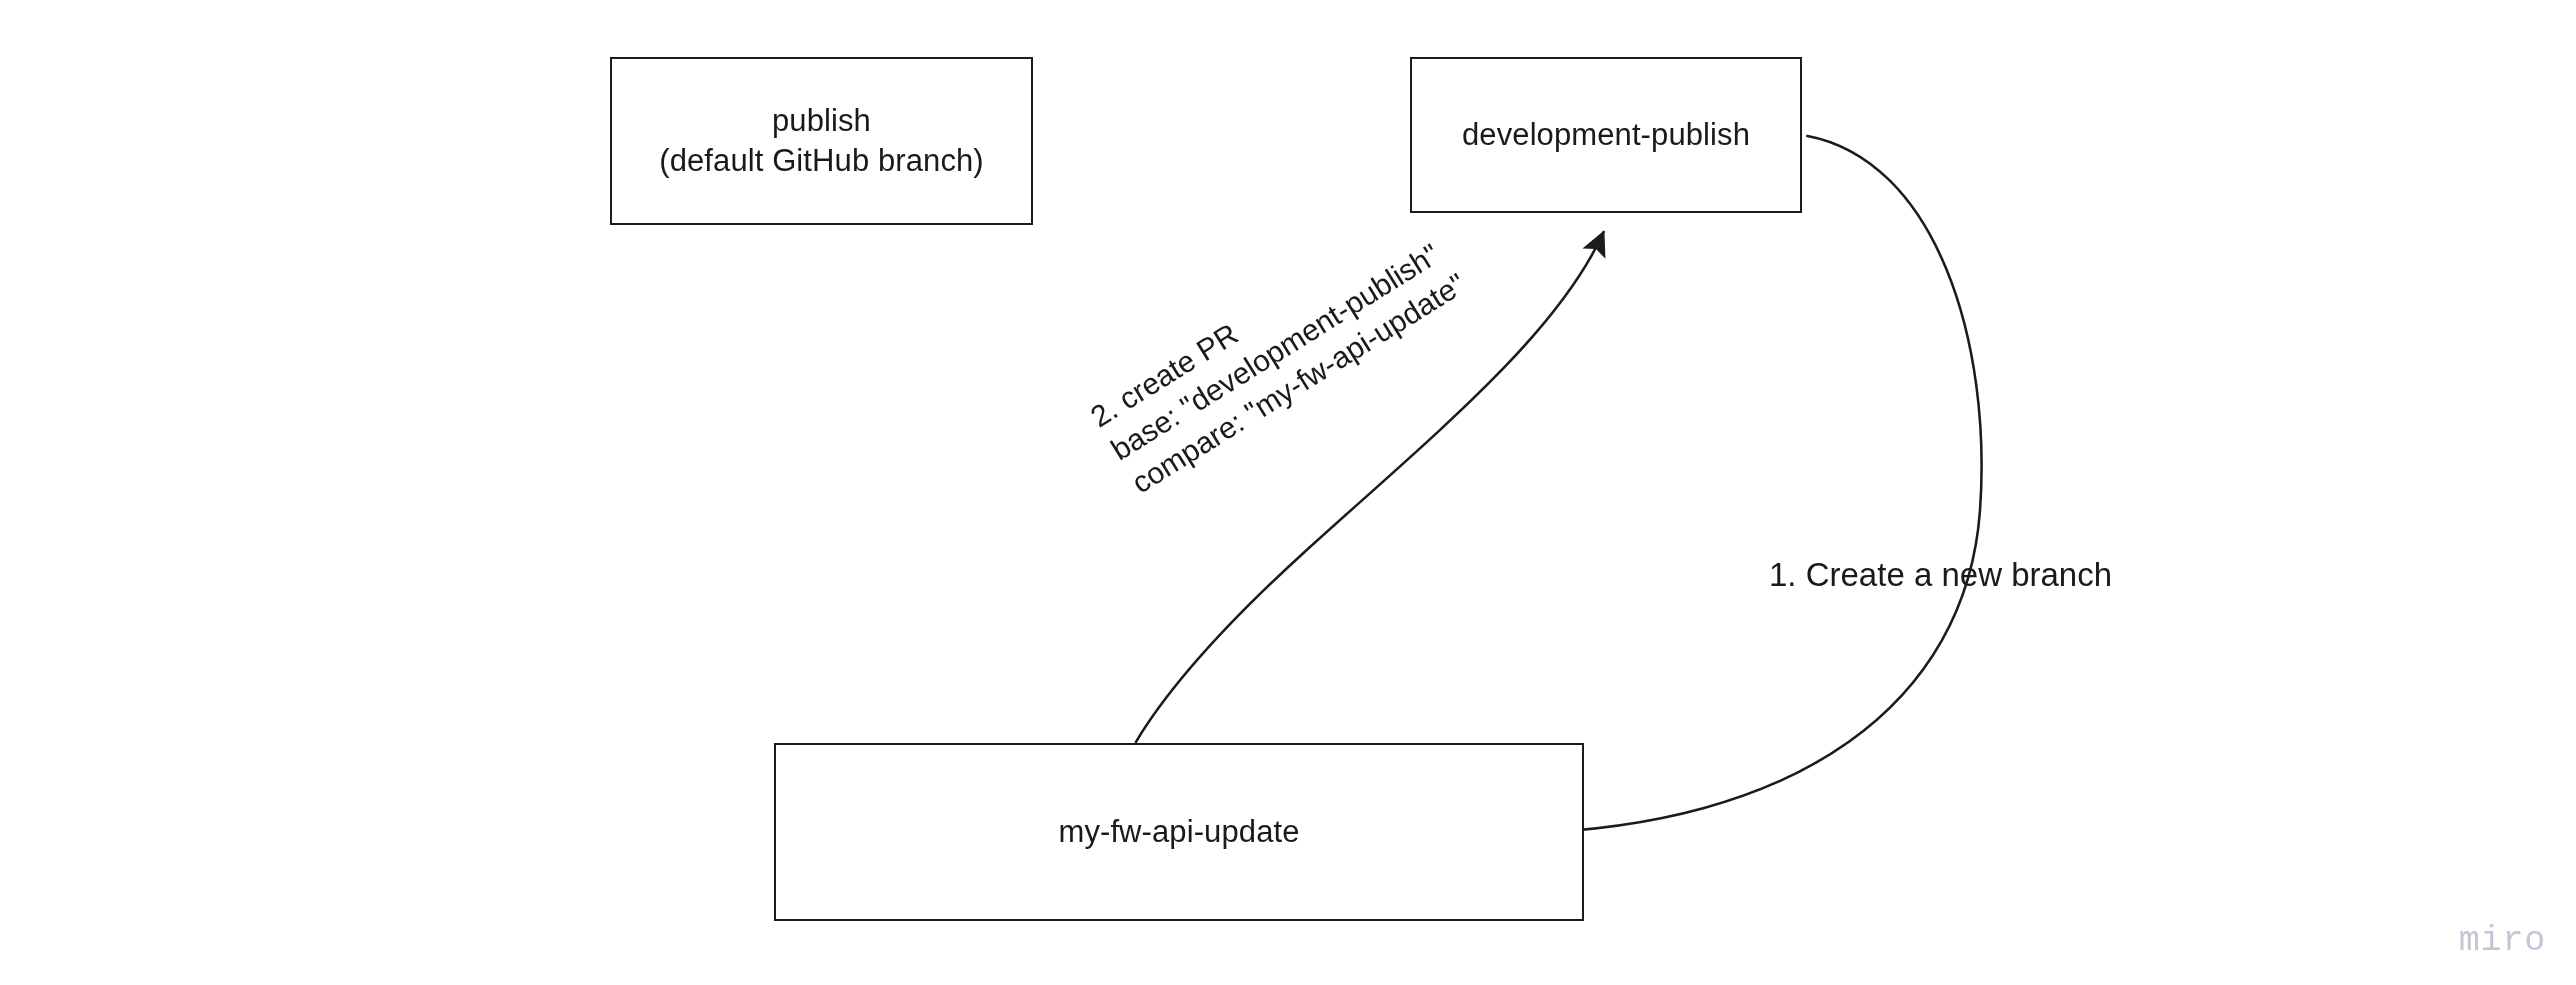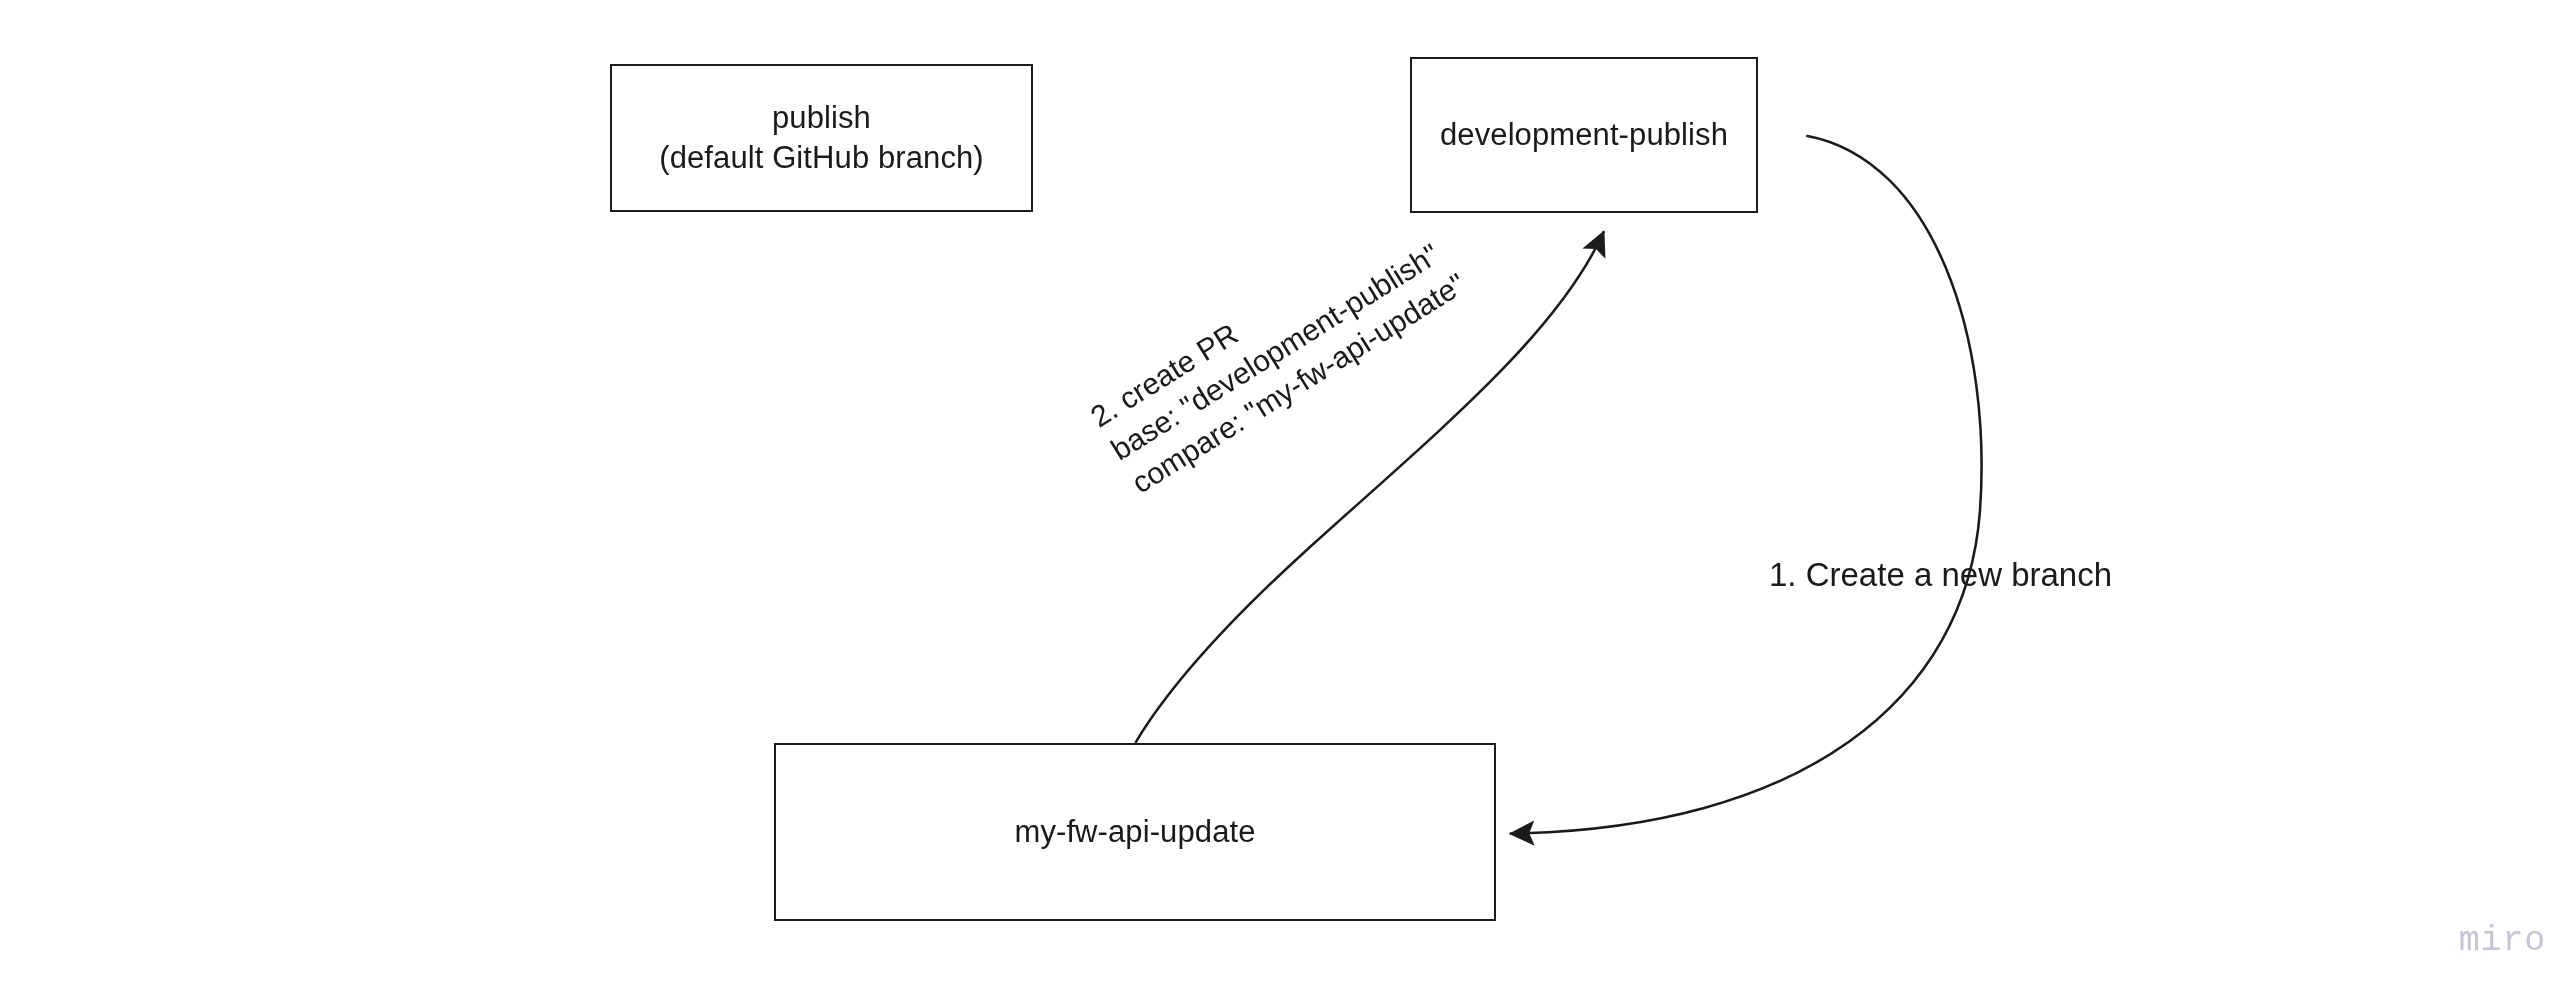--- a/index.html
+++ b/index.html
@@ -33,33 +33,32 @@
     font-size: 31px;
     line-height: 1.28;
     color: #1a1a1a;
     white-space: pre-line;
     letter-spacing: 0.1px;
   }
   #node-publish {
     left: 610px;
     top: 57px;
     width: 423px;
-    height: 148px;
-    margin-top: 7px;
+    height: 168px;
   }
   #node-development-publish {
     left: 1410px;
     top: 57px;
-    width: 348px;
+    width: 392px;
     height: 156px;
   }
   #node-my-fw-api-update {
     left: 774px;
     top: 743px;
-    width: 722px;
+    width: 810px;
     height: 178px;
   }
   #edges {
     position: absolute;
     left: 0;
     top: 0;
     width: 2576px;
     height: 986px;
     pointer-events: none;
   }

